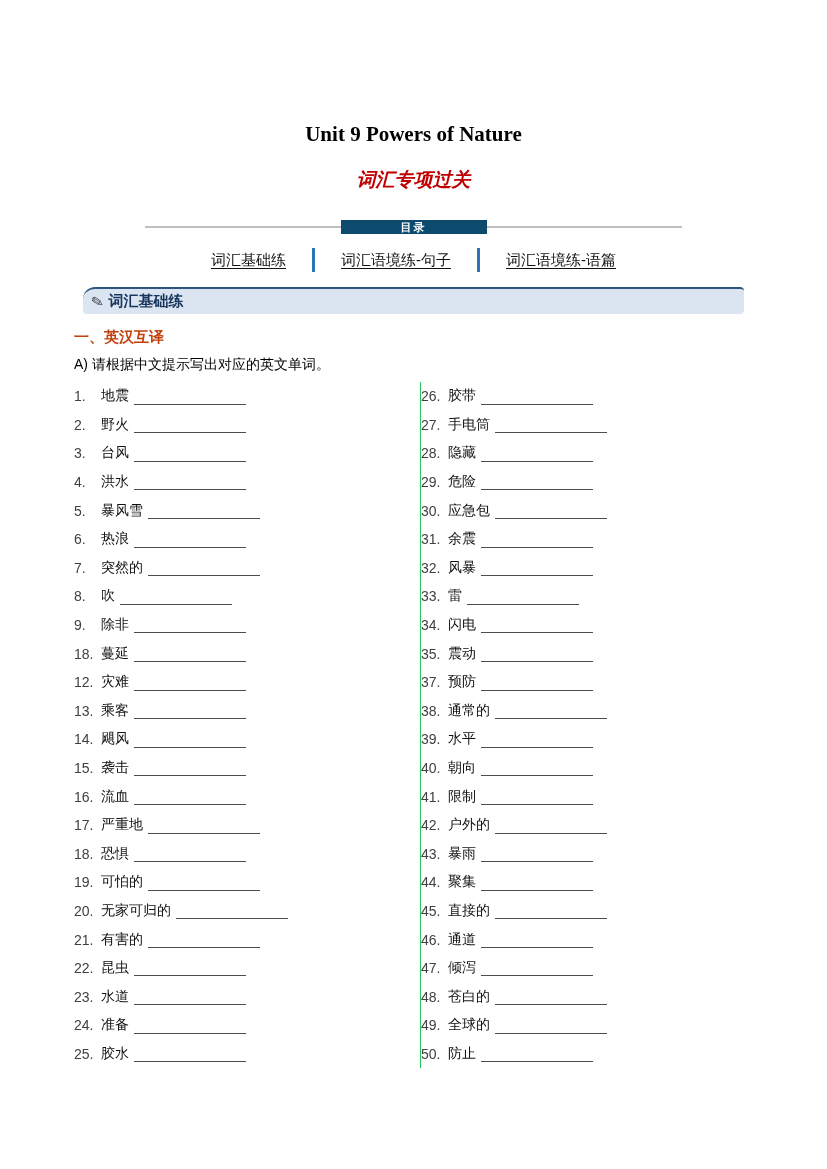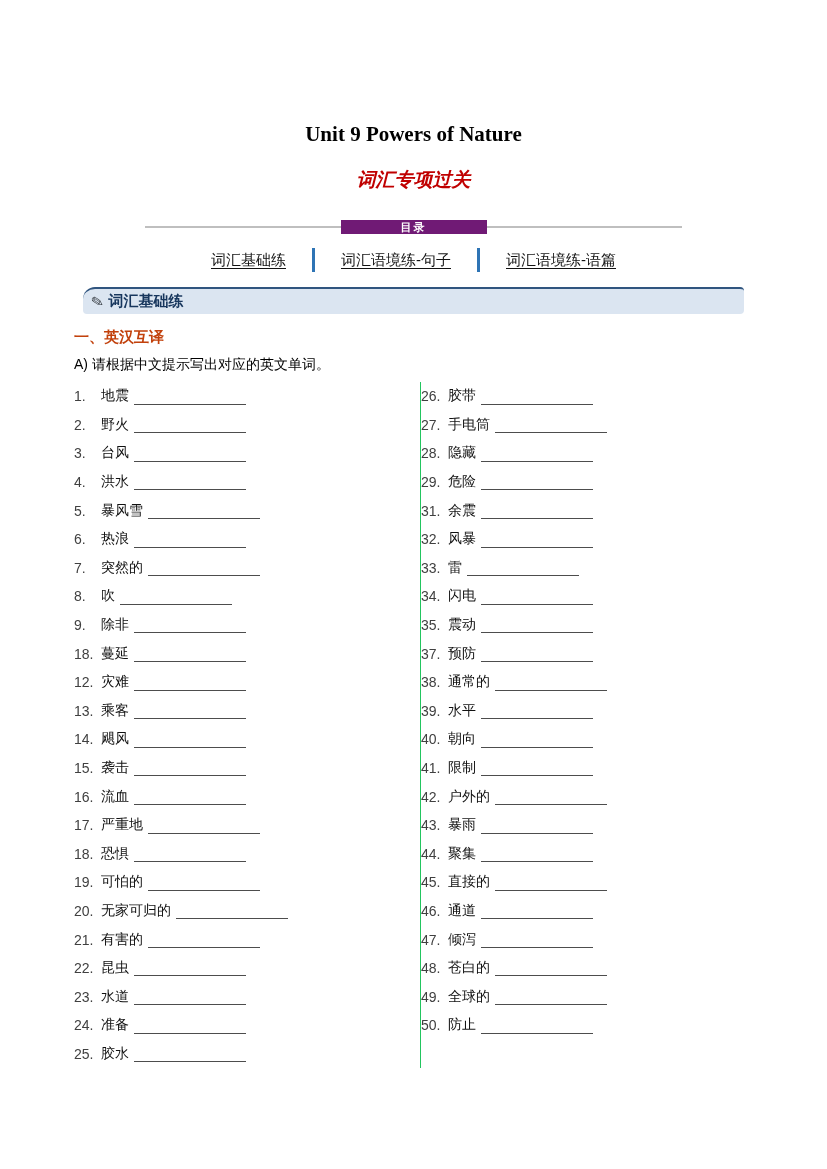--- a/index.html
+++ b/index.html
@@ -22,21 +22,21 @@
 
   
   .toc-banner{position:relative;height:16px;margin:26px 145px 0 145px;}
   .toc-banner .rule{
     position:absolute;left:0;right:0;top:7px;
     border-top:2px solid #bfbfbf;
   }
   .toc-banner .label{
     position:absolute;left:50%;transform:translateX(-50%);
     top:1px;width:146px;height:14px;line-height:14px;
-    background:#701a75;color:#ffffff;
+    background:#0c4a6e;color:#ffffff;
     font-size:11px;font-weight:bold;text-align:center;letter-spacing:2px;
   }
 
   .toc-links{
     display:flex;justify-content:center;align-items:center;
     margin-top:13px;gap:26px;
   }
   .toc-link{
     font-size:15px;color:#111;cursor:pointer;
     text-decoration:underline;text-underline-offset:3px;
@@ -276,20 +276,25 @@
     <span class="zh">隐藏</span>
     <span class="blank"></span>
   </div>
 
   <div class="row">
     <span class="num">29.</span>
     <span class="zh">危险</span>
     <span class="blank"></span>
   </div>
 
+  <div class="row">
+    <span class="num">30.</span>
+    <span class="zh">应急包</span>
+    <span class="blank"></span>
+  </div>
 
   <div class="row">
     <span class="num">31.</span>
     <span class="zh">余震</span>
     <span class="blank"></span>
   </div>
 
   <div class="row">
     <span class="num">32.</span>
     <span class="zh">风暴</span>

